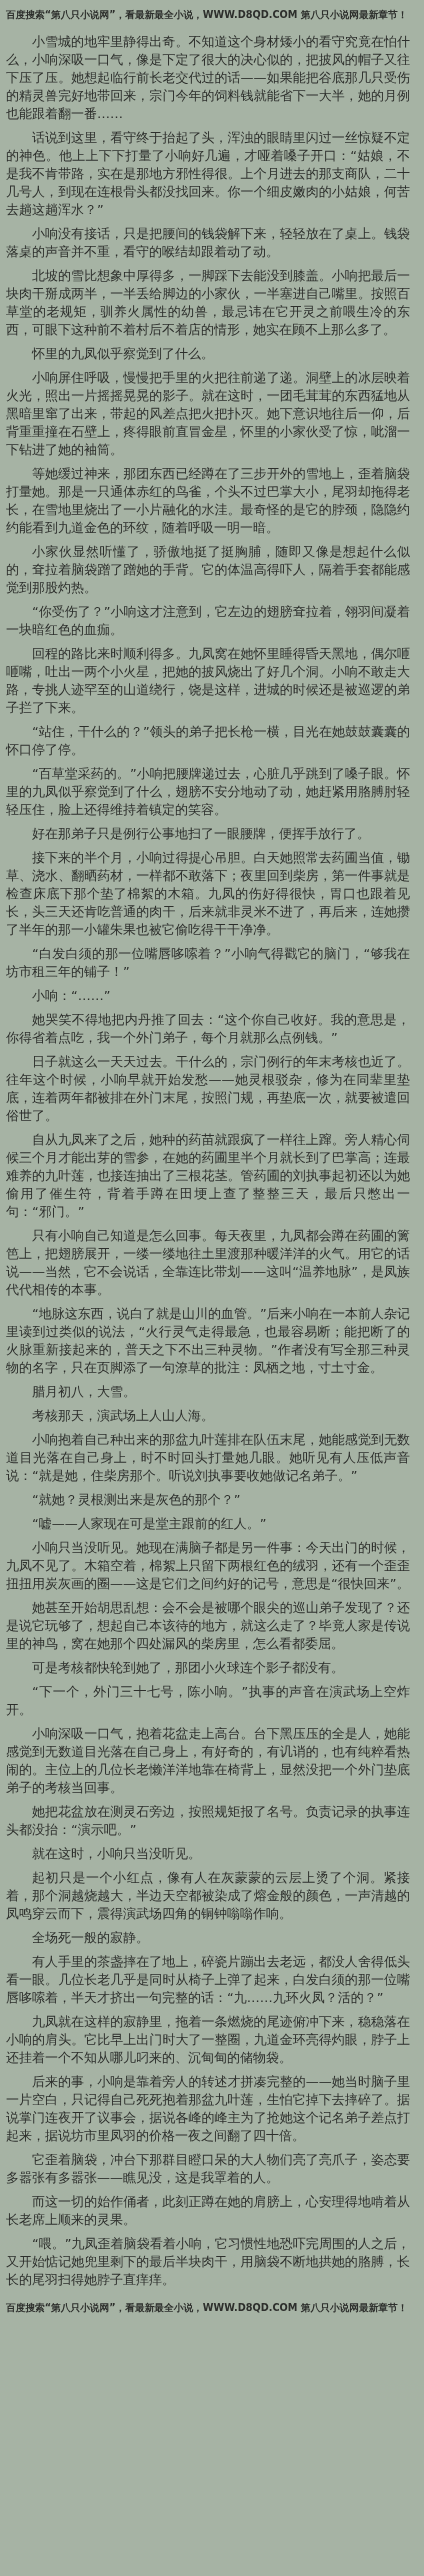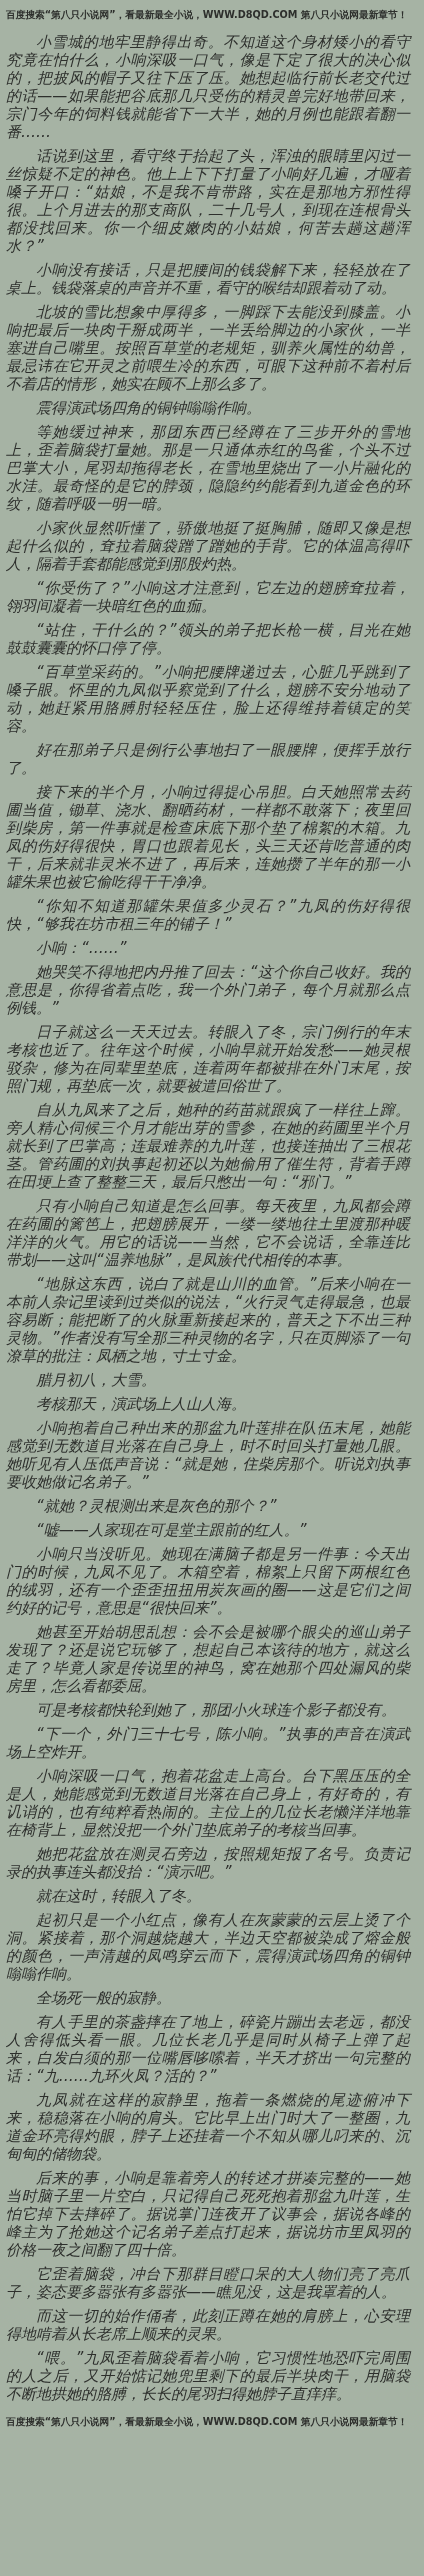--- a/index.html
+++ b/index.html
@@ -22,67 +22,68 @@
     line-height: 16.4px;
     margin: 3.6px 0 9.7px;
     font-weight: bold;
     text-align: justify;
     word-break: break-all;
   }
   .promo.bottom {
     margin: 11px 0 3.6px;
   }
   .para {
-    font-size: 15px;
+    font-size: 13px;
     line-height: 18px;
     margin: 0 0 6px;
     text-indent: 2em;
     text-align: justify;
     word-break: break-all;
-    font-style: italic;
   }
 </style>
 </head>
 <body>
 
 <div class="page">
   <p class="promo top">百度搜索“第八只小说网”，看最新最全小说，WWW.D8QD.COM 第八只小说网最新章节！</p>
 
   <div id="chapter-content">
       <p class="para">小雪城的地牢里静得出奇。不知道这个身材矮小的看守究竟在怕什么，小响深吸一口气，像是下定了很大的决心似的，把披风的帽子又往下压了压。她想起临行前长老交代过的话——如果能把谷底那几只受伤的精灵兽完好地带回来，宗门今年的饲料钱就能省下一大半，她的月例也能跟着翻一番……</p>
       <p class="para">话说到这里，看守终于抬起了头，浑浊的眼睛里闪过一丝惊疑不定的神色。他上上下下打量了小响好几遍，才哑着嗓子开口：“姑娘，不是我不肯带路，实在是那地方邪性得很。上个月进去的那支商队，二十几号人，到现在连根骨头都没找回来。你一个细皮嫩肉的小姑娘，何苦去趟这趟浑水？”</p>
       <p class="para">小响没有接话，只是把腰间的钱袋解下来，轻轻放在了桌上。钱袋落桌的声音并不重，看守的喉结却跟着动了动。</p>
       <p class="para">北坡的雪比想象中厚得多，一脚踩下去能没到膝盖。小响把最后一块肉干掰成两半，一半丢给脚边的小家伙，一半塞进自己嘴里。按照百草堂的老规矩，驯养火属性的幼兽，最忌讳在它开灵之前喂生冷的东西，可眼下这种前不着村后不着店的情形，她实在顾不上那么多了。</p>
-      <p class="para">震得演武场四角的铜钟嗡嗡作响。</p>
+      <p class="para">怀里的九凤似乎察觉到了什么。</p>
+      <p class="para">小响屏住呼吸，慢慢把手里的火把往前递了递。洞壁上的冰层映着火光，照出一片摇摇晃晃的影子。就在这时，一团毛茸茸的东西猛地从黑暗里窜了出来，带起的风差点把火把扑灭。她下意识地往后一仰，后背重重撞在石壁上，疼得眼前直冒金星，怀里的小家伙受了惊，呲溜一下钻进了她的袖筒。</p>
       <p class="para">等她缓过神来，那团东西已经蹲在了三步开外的雪地上，歪着脑袋打量她。那是一只通体赤红的鸟雀，个头不过巴掌大小，尾羽却拖得老长，在雪地里烧出了一小片融化的水洼。最奇怪的是它的脖颈，隐隐约约能看到九道金色的环纹，随着呼吸一明一暗。</p>
       <p class="para">小家伙显然听懂了，骄傲地挺了挺胸脯，随即又像是想起什么似的，耷拉着脑袋蹭了蹭她的手背。它的体温高得吓人，隔着手套都能感觉到那股灼热。</p>
       <p class="para">“你受伤了？”小响这才注意到，它左边的翅膀耷拉着，翎羽间凝着一块暗红色的血痂。</p>
+      <p class="para">回程的路比来时顺利得多。九凤窝在她怀里睡得昏天黑地，偶尔咂咂嘴，吐出一两个小火星，把她的披风烧出了好几个洞。小响不敢走大路，专挑人迹罕至的山道绕行，饶是这样，进城的时候还是被巡逻的弟子拦了下来。</p>
       <p class="para">“站住，干什么的？”领头的弟子把长枪一横，目光在她鼓鼓囊囊的怀口停了停。</p>
       <p class="para">“百草堂采药的。”小响把腰牌递过去，心脏几乎跳到了嗓子眼。怀里的九凤似乎察觉到了什么，翅膀不安分地动了动，她赶紧用胳膊肘轻轻压住，脸上还得维持着镇定的笑容。</p>
       <p class="para">好在那弟子只是例行公事地扫了一眼腰牌，便挥手放行了。</p>
       <p class="para">接下来的半个月，小响过得提心吊胆。白天她照常去药圃当值，锄草、浇水、翻晒药材，一样都不敢落下；夜里回到柴房，第一件事就是检查床底下那个垫了棉絮的木箱。九凤的伤好得很快，胃口也跟着见长，头三天还肯吃普通的肉干，后来就非灵米不进了，再后来，连她攒了半年的那一小罐朱果也被它偷吃得干干净净。</p>
-      <p class="para">“你知不知道那罐朱果值多少灵石？”九凤的伤好得很快，“够我在坊市租三年的铺子！”</p>
+      <p class="para">“白发白须的那一位嘴唇哆嗦着？”小响气得戳它的脑门，“够我在坊市租三年的铺子！”</p>
       <p class="para">小响：“……”</p>
       <p class="para">她哭笑不得地把内丹推了回去：“这个你自己收好。我的意思是，你得省着点吃，我一个外门弟子，每个月就那么点例钱。”</p>
-      <p class="para">日子就这么一天天过去。转眼入了冬，宗门例行的年末考核也近了。往年这个时候，小响早就开始发愁——她灵根驳杂，修为在同辈里垫底，连着两年都被排在外门末尾，按照门规，再垫底一次，就要被遣回俗世了。</p>
+      <p class="para">日子就这么一天天过去。干什么的，宗门例行的年末考核也近了。往年这个时候，小响早就开始发愁——她灵根驳杂，修为在同辈里垫底，连着两年都被排在外门末尾，按照门规，再垫底一次，就要被遣回俗世了。</p>
       <p class="para">自从九凤来了之后，她种的药苗就跟疯了一样往上蹿。旁人精心伺候三个月才能出芽的雪参，在她的药圃里半个月就长到了巴掌高；连最难养的九叶莲，也接连抽出了三根花茎。管药圃的刘执事起初还以为她偷用了催生符，背着手蹲在田埂上查了整整三天，最后只憋出一句：“邪门。”</p>
       <p class="para">只有小响自己知道是怎么回事。每天夜里，九凤都会蹲在药圃的篱笆上，把翅膀展开，一缕一缕地往土里渡那种暖洋洋的火气。用它的话说——当然，它不会说话，全靠连比带划——这叫“温养地脉”，是凤族代代相传的本事。</p>
       <p class="para">“地脉这东西，说白了就是山川的血管。”后来小响在一本前人杂记里读到过类似的说法，“火行灵气走得最急，也最容易断；能把断了的火脉重新接起来的，普天之下不出三种灵物。”作者没有写全那三种灵物的名字，只在页脚添了一句潦草的批注：凤栖之地，寸土寸金。</p>
       <p class="para">腊月初八，大雪。</p>
       <p class="para">考核那天，演武场上人山人海。</p>
       <p class="para">小响抱着自己种出来的那盆九叶莲排在队伍末尾，她能感觉到无数道目光落在自己身上，时不时回头打量她几眼。她听见有人压低声音说：“就是她，住柴房那个。听说刘执事要收她做记名弟子。”</p>
       <p class="para">“就她？灵根测出来是灰色的那个？”</p>
       <p class="para">“嘘——人家现在可是堂主跟前的红人。”</p>
       <p class="para">小响只当没听见。她现在满脑子都是另一件事：今天出门的时候，九凤不见了。木箱空着，棉絮上只留下两根红色的绒羽，还有一个歪歪扭扭用炭灰画的圈——这是它们之间约好的记号，意思是“很快回来”。</p>
       <p class="para">她甚至开始胡思乱想：会不会是被哪个眼尖的巡山弟子发现了？还是说它玩够了，想起自己本该待的地方，就这么走了？毕竟人家是传说里的神鸟，窝在她那个四处漏风的柴房里，怎么看都委屈。</p>
       <p class="para">可是考核都快轮到她了，那团小火球连个影子都没有。</p>
       <p class="para">“下一个，外门三十七号，陈小响。”执事的声音在演武场上空炸开。</p>
       <p class="para">小响深吸一口气，抱着花盆走上高台。台下黑压压的全是人，她能感觉到无数道目光落在自己身上，有好奇的，有讥诮的，也有纯粹看热闹的。主位上的几位长老懒洋洋地靠在椅背上，显然没把一个外门垫底弟子的考核当回事。</p>
       <p class="para">她把花盆放在测灵石旁边，按照规矩报了名号。负责记录的执事连头都没抬：“演示吧。”</p>
-      <p class="para">就在这时，转眼入了冬。</p>
+      <p class="para">就在这时，小响只当没听见。</p>
       <p class="para">起初只是一个小红点，像有人在灰蒙蒙的云层上烫了个洞。紧接着，那个洞越烧越大，半边天空都被染成了熔金般的颜色，一声清越的凤鸣穿云而下，震得演武场四角的铜钟嗡嗡作响。</p>
       <p class="para">全场死一般的寂静。</p>
       <p class="para">有人手里的茶盏摔在了地上，碎瓷片蹦出去老远，都没人舍得低头看一眼。几位长老几乎是同时从椅子上弹了起来，白发白须的那一位嘴唇哆嗦着，半天才挤出一句完整的话：“九……九环火凤？活的？”</p>
       <p class="para">九凤就在这样的寂静里，拖着一条燃烧的尾迹俯冲下来，稳稳落在小响的肩头。它比早上出门时大了一整圈，九道金环亮得灼眼，脖子上还挂着一个不知从哪儿叼来的、沉甸甸的储物袋。</p>
       <p class="para">后来的事，小响是靠着旁人的转述才拼凑完整的——她当时脑子里一片空白，只记得自己死死抱着那盆九叶莲，生怕它掉下去摔碎了。据说掌门连夜开了议事会，据说各峰的峰主为了抢她这个记名弟子差点打起来，据说坊市里凤羽的价格一夜之间翻了四十倍。</p>
       <p class="para">它歪着脑袋，冲台下那群目瞪口呆的大人物们亮了亮爪子，姿态要多嚣张有多嚣张——瞧见没，这是我罩着的人。</p>
       <p class="para">而这一切的始作俑者，此刻正蹲在她的肩膀上，心安理得地啃着从长老席上顺来的灵果。</p>
       <p class="para">“喂。”九凤歪着脑袋看着小响，它习惯性地恐吓完周围的人之后，又开始惦记她兜里剩下的最后半块肉干，用脑袋不断地拱她的胳膊，长长的尾羽扫得她脖子直痒痒。</p>
     </div>
 

